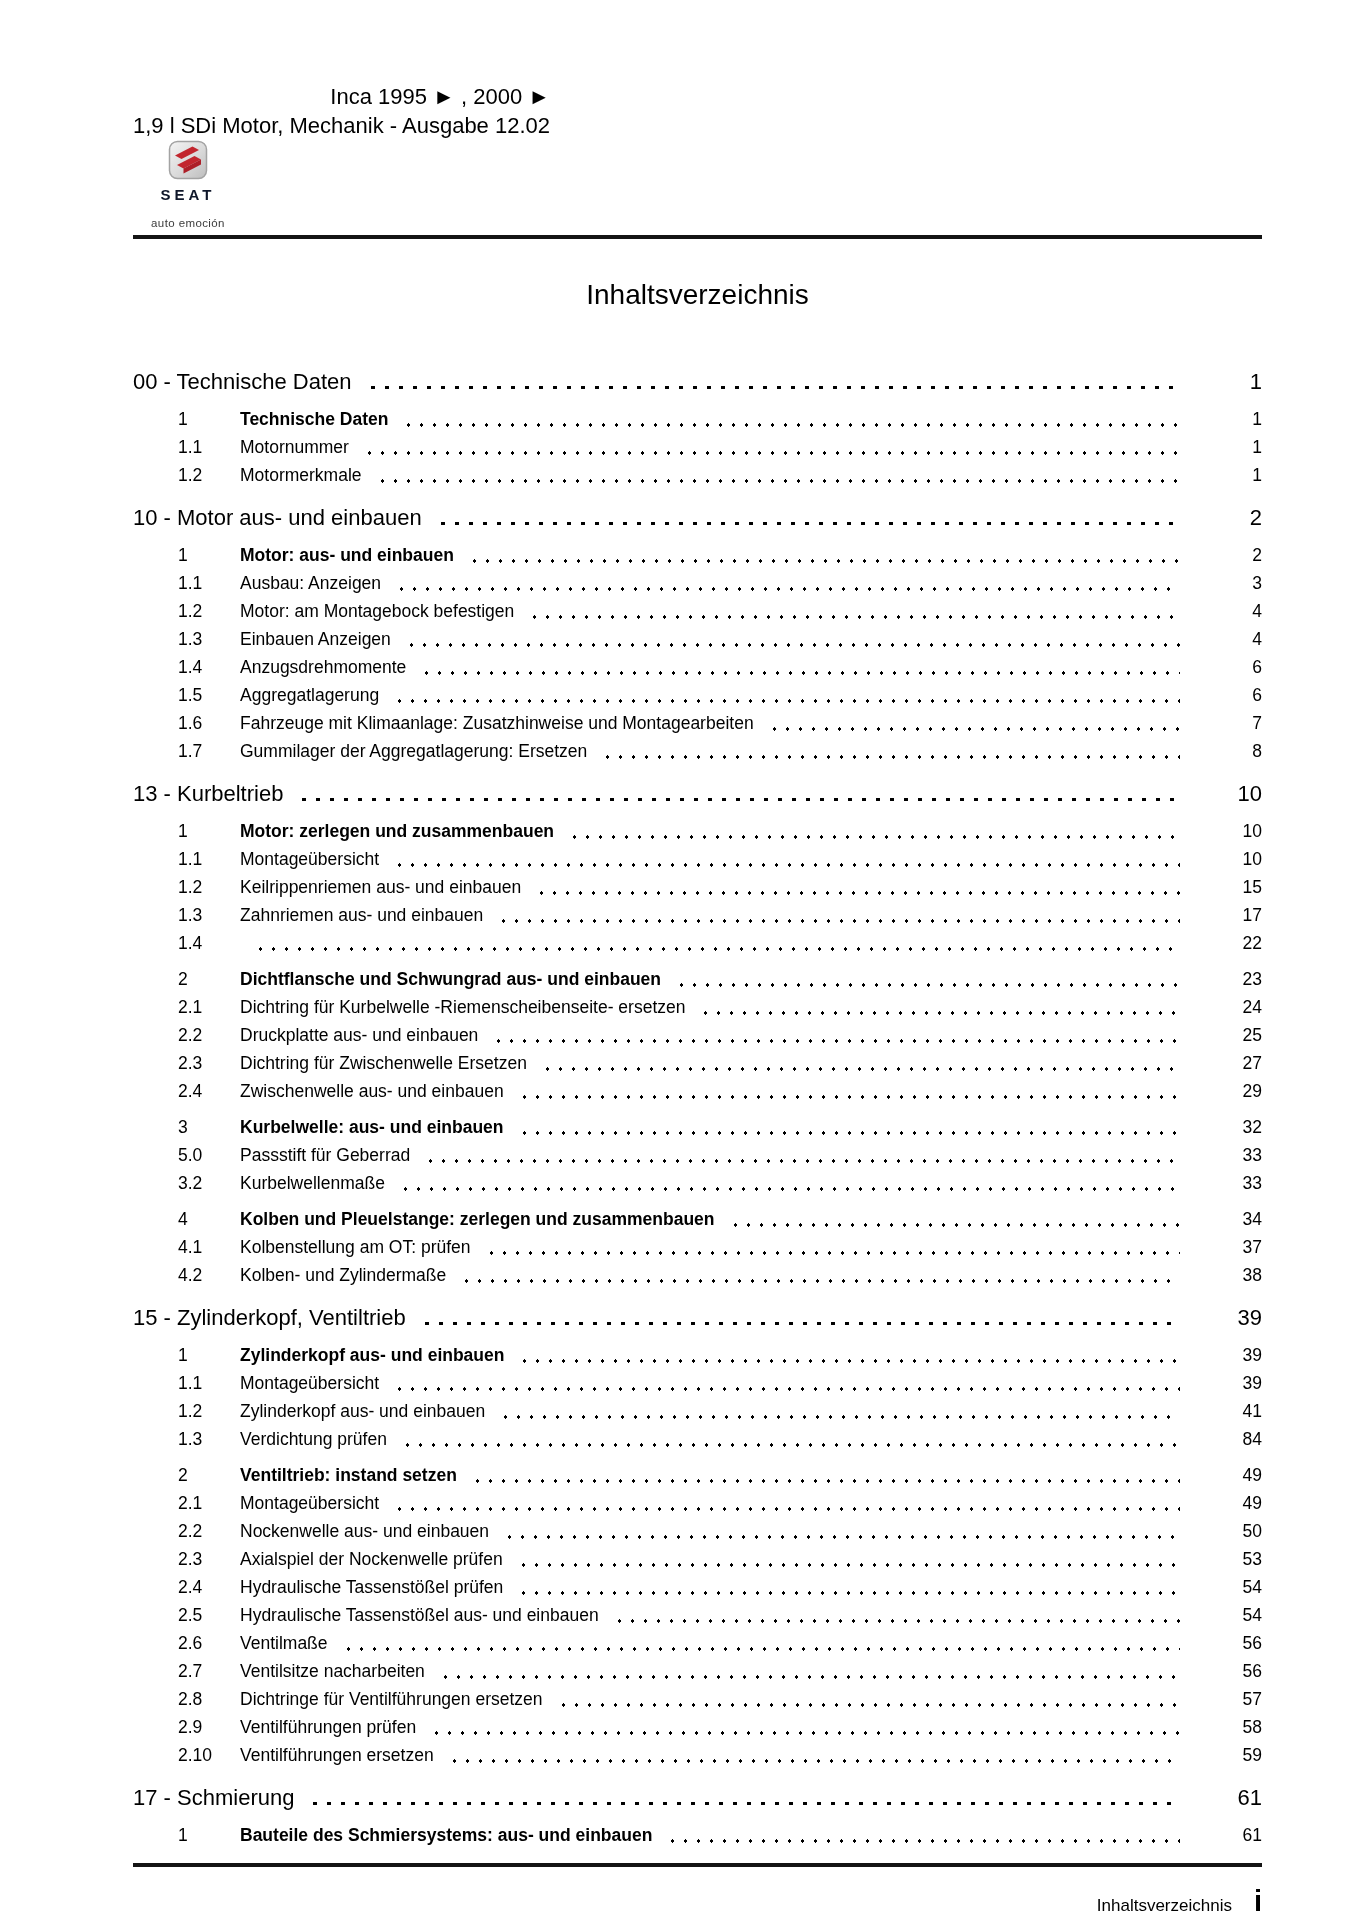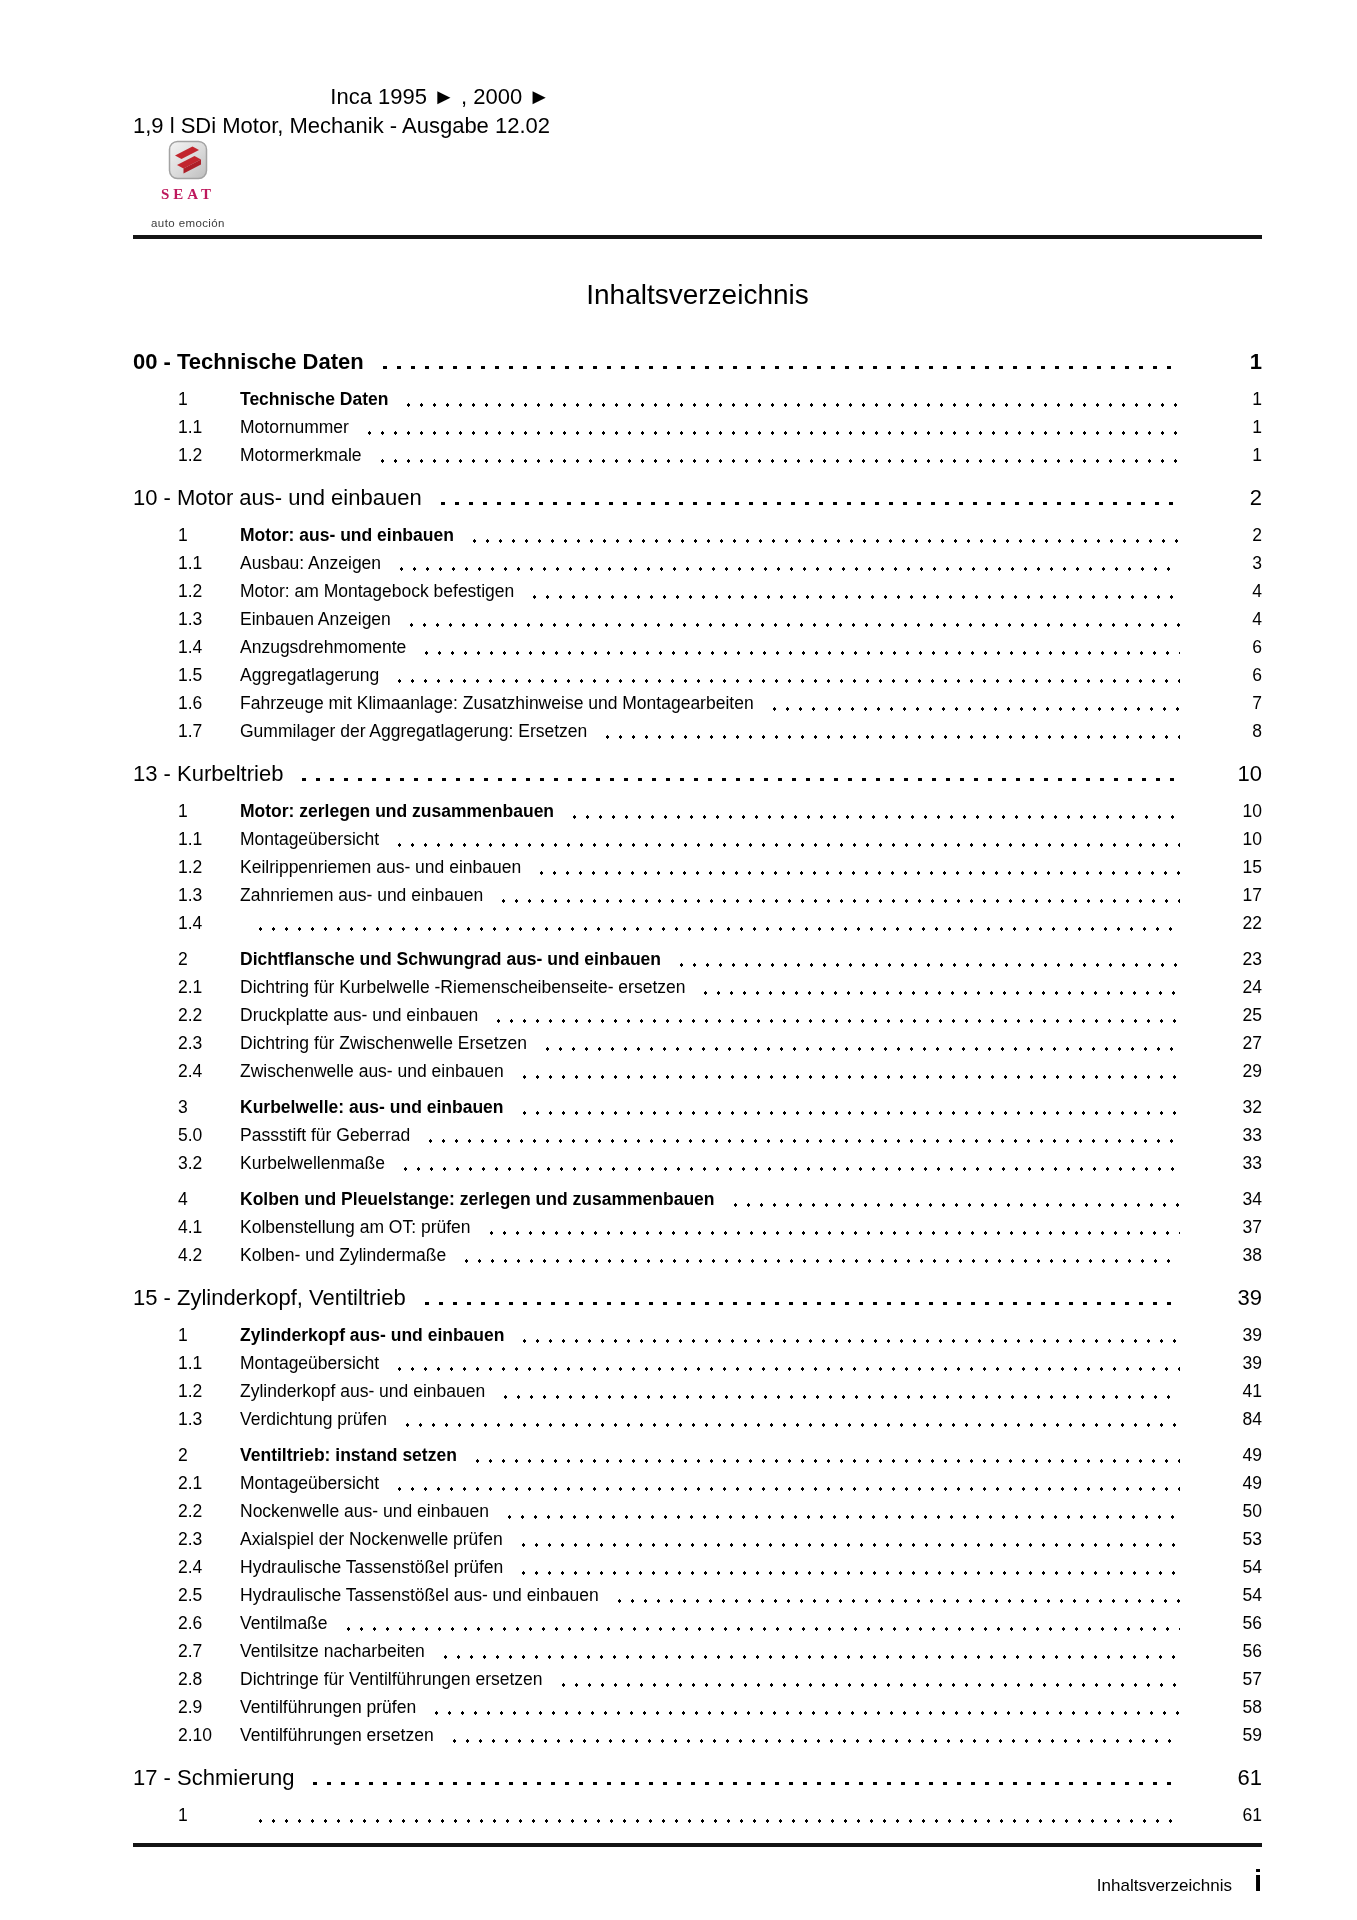--- a/index.html
+++ b/index.html
@@ -22,21 +22,21 @@
   .logo .tagline { font-size: 11.5px; color: #3c3c3c; letter-spacing: 0.4px; margin-top: 14px; white-space: nowrap; }
   .header-rule { border-bottom: 4px solid #141414; margin-top: 6px; }
 
   
   .page-title { margin-top: 40px; text-align: center; font-size: 28px; font-weight: 400; }
 
   
   .toc-list { margin-top: 0; }
   .toc-row { display: flex; align-items: baseline; }
   .chapter-row { font-size: 22px; line-height: 30px; margin-top: 14px; }
-  .toc-list .chapter-row:first-child { margin-top: 36px; font-weight: bold; }
+  .toc-list .chapter-row:first-child { margin-top: 56px; }
   .entry-row { font-size: 17.5px; line-height: 28px; padding-left: 45px; }
   .entry-row .num { flex: 0 0 62px; }
   .entry-row.lvl1 { margin-top: 8px; }
   .entry-row.lvl1 .etitle, .entry-row.lvl1 .page { font-weight: bold; }
   .page-col { flex: 0 0 72px; text-align: right; }
 
   .leader {
     flex: 1 1 auto; height: 4px; align-self: flex-end;
     margin: 0 10px 6px 14px;
     background-image: radial-gradient(circle, #000 1.5px, transparent 1.7px);
@@ -74,21 +74,21 @@
                 <stop offset="0.55" stop-color="#dadada"></stop>
                 <stop offset="1" stop-color="#bdbdbd"></stop>
               </linearGradient>
             </defs>
             <rect x="1.5" y="1.5" width="37" height="37" rx="8" fill="url(#badge-grad)" stroke="#a3a3a3" stroke-width="1.5"></rect>
             <path d="M7 15.5 L24.5 6.5 L31 10 L13.5 19 Z" fill="#c2262e"></path>
             <path d="M9 25 L26.5 16 L33 19.5 L15.5 28.5 Z" fill="#c2262e"></path>
             <path d="M15.5 33.5 L33 24.5 L33 19.5 L15.5 28.5 Z" fill="#ad1f28"></path>
           </svg>
         </span>
-        <span class="wordmark" style="color: #be185d; font-family: Liberation Serif, serif;">SEAT</span>
+        <span class="wordmark" style="color: #0f172a;">SEAT</span>
         <span class="tagline">auto emoción</span>
       </div>
     </div>
     <div class="header-rule"></div>
 
     <div class="page-title">Inhaltsverzeichnis</div>
 
     <div class="toc-list">
         <div class="toc-row chapter-row">
           <span class="chap-label">00 - Technische Daten</span>
@@ -361,20 +361,21 @@
           <span class="leader"></span>
           <span class="page-col">59</span>
         </div>
         <div class="toc-row chapter-row">
           <span class="chap-label">17 - Schmierung</span>
           <span class="leader"></span>
           <span class="page-col">61</span>
         </div>
         <div class="toc-row entry-row lvl1">
           <span class="num">1</span>
+          <span class="etitle">Bauteile des Schmiersystems: aus- und einbauen</span>
           <span class="leader"></span>
           <span class="page-col">61</span>
         </div>
       </div>
 
     <div class="footer-rule"></div>
     <div class="footer-line">
       <span class="footer-label">Inhaltsverzeichnis</span>
       <span class="footer-page">i</span>
     </div>

